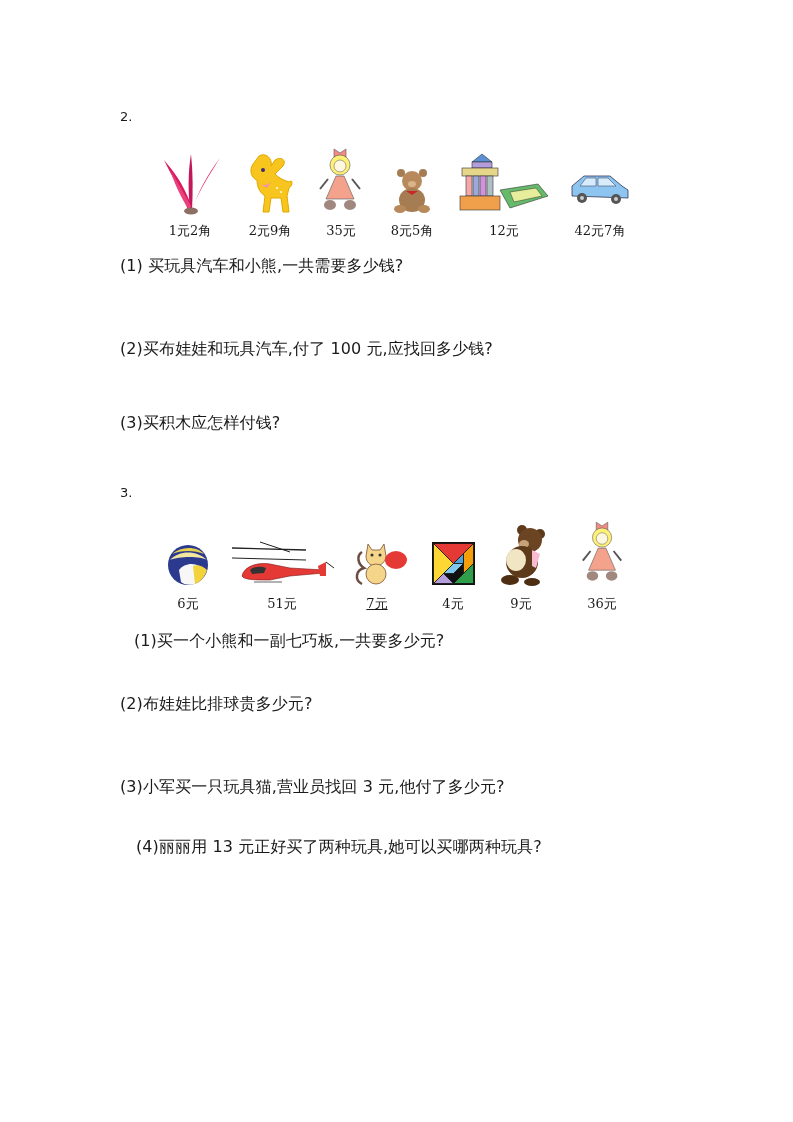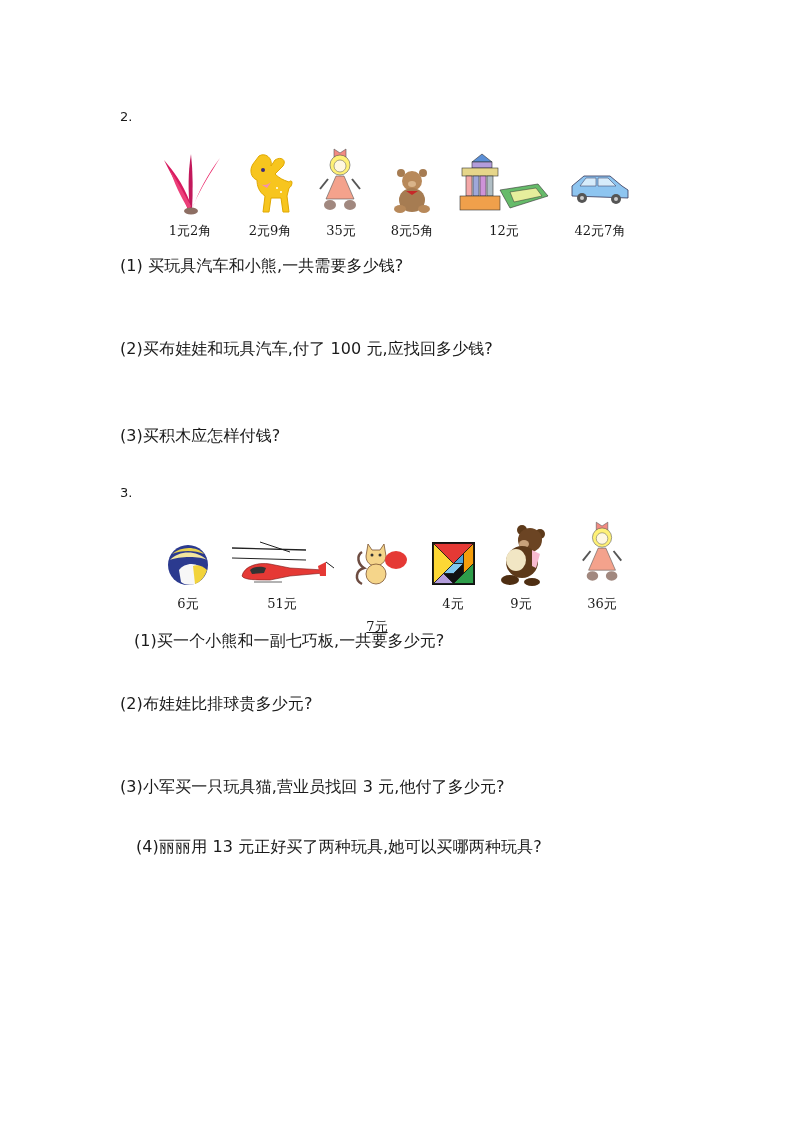--- a/index.html
+++ b/index.html
@@ -103,21 +103,21 @@
         <circle cx="12" cy="26" r="2" fill="#ccc"></circle>
       <circle cx="46" cy="27" r="5" fill="#555"></circle>
         <circle cx="46" cy="27" r="2" fill="#ccc"></circle>
     </g>
   </svg>
 </div>
 <div class="abs price" style="left:570px;top:222px;width:60px;">42元7角</div>
 
 <div class="abs question" style="left:120px;top:256px;">(1)  买玩具汽车和小熊,一共需要多少钱?</div>
 <div class="abs question" style="left:120px;top:339px;">(2)买布娃娃和玩具汽车,付了 100 元,应找回多少钱?</div>
-<div class="abs question" style="left:120px;top:426px;">(3)买积木应怎样付钱?</div>
+<div class="abs question" style="left:120px;top:413px;">(3)买积木应怎样付钱?</div>
 
 <div class="abs qnum" style="left:120px;top:485px;">3.</div>
 
 <div class="abs toy" style="left:167px;top:544px;">
   <svg width="42" height="42" viewBox="0 0 42 42">
     <g>
       <circle cx="21" cy="21" r="20" fill="#2b3a8f"></circle>
       <path d="M3 16 C12 6 30 6 40 16 C34 12 12 12 3 16Z" fill="#f2e6a0"></path>
       <path d="M5 10 C14 2 30 2 37 10 C28 6 14 6 5 10Z" fill="#e8d24c"></path>
       <path d="M12 26 C16 20 26 18 32 22 L28 40 C22 42 16 40 14 38 Z" fill="#f7f7f7"></path>
@@ -148,21 +148,21 @@
     <g>
       <path d="M8 44 C0 40 2 30 10 28 C4 24 2 16 8 12" stroke="#6d4c41" stroke-width="2.5" fill="none"></path>
       <path d="M14 4 L18 10 L26 10 L30 4 L32 16 C32 22 26 26 22 26 C16 26 12 22 12 16Z" fill="#f5d58a" stroke="#7a5230" stroke-width="0.8"></path>
       <ellipse cx="22" cy="34" rx="10" ry="10" fill="#f5d58a" stroke="#7a5230" stroke-width="0.8"></ellipse>
       <circle cx="18" cy="15" r="1.5" fill="#333"></circle>
         <circle cx="26" cy="15" r="1.5" fill="#333"></circle>
       <ellipse cx="42" cy="20" rx="11" ry="9" fill="#e53935"></ellipse>
     </g>
   </svg>
 </div>
-<div class="abs price" style="left:347px;top:618px;width:60px;text-decoration:underline;">7元</div>
+<div class="abs price" style="left:347px;top:595px;width:60px;text-decoration:underline;">7元</div>
 
 <div class="abs toy" style="left:432px;top:542px;">
   <svg width="43" height="43" viewBox="0 0 43 43">
     <g>
       <rect x="0" y="0" width="43" height="43" fill="#111"></rect>
       <polygon points="1.5,1.5 41.5,1.5 21.5,21.5" fill="#e53935" stroke="#111" stroke-width="0.8"></polygon>
       <polygon points="1.5,1.5 21.5,21.5 1.5,41.5" fill="#fdd835" stroke="#111" stroke-width="0.8"></polygon>
       <polygon points="41.5,1.5 41.5,21.5 31.5,31.5 31.5,11.5" fill="#f59e0b" stroke="#111" stroke-width="0.8"></polygon>
       <polygon points="21.5,21.5 31.5,11.5 31.5,21.5" fill="#4fa3d8" stroke="#111" stroke-width="0.8"></polygon>
       <polygon points="21.5,21.5 31.5,21.5 21.5,31.5 11.5,31.5" fill="#81c8ef" stroke="#111" stroke-width="0.8"></polygon>

